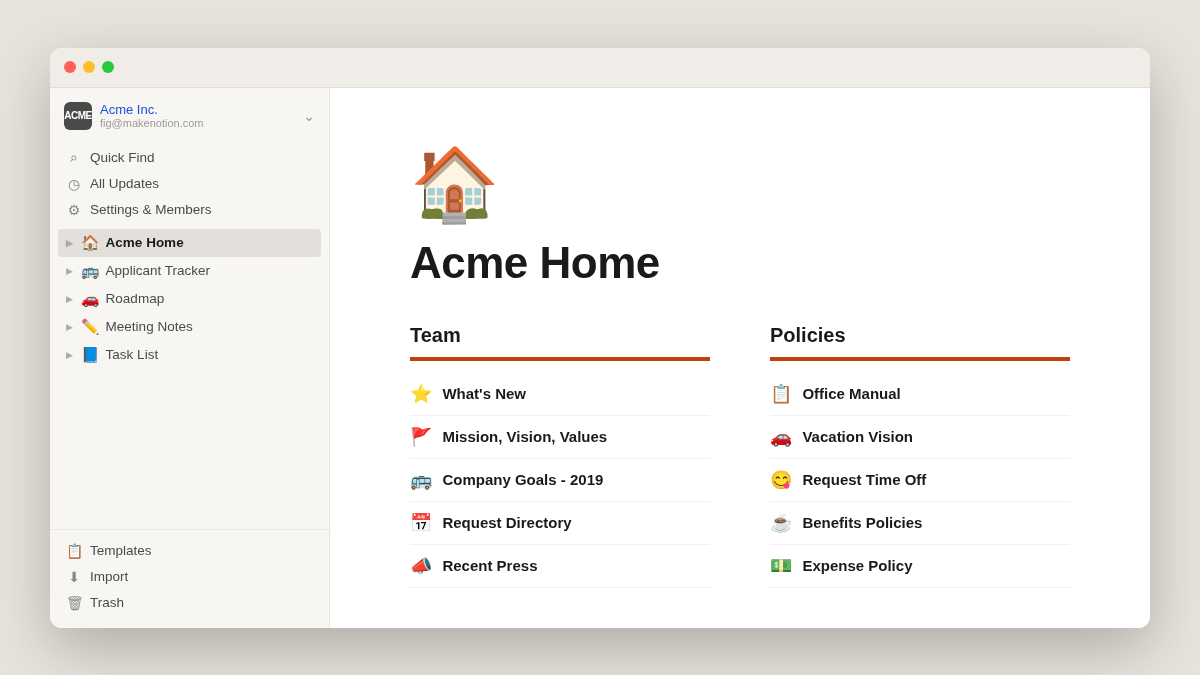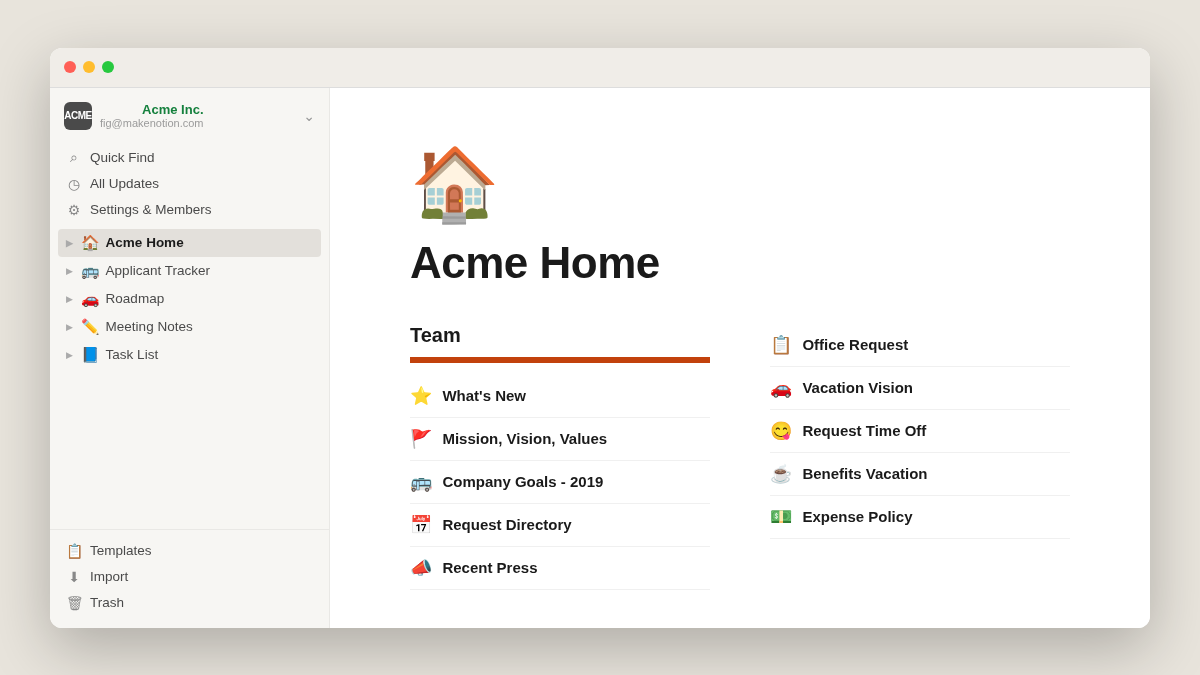--- a/index.html
+++ b/index.html
@@ -64,21 +64,20 @@
       flex-direction: column;
       overflow-y: auto;
       flex-shrink: 0;
     }
 
     .workspace-header {
       display: flex;
       align-items: center;
       justify-content: space-between;
       padding: 14px 14px 10px;
-      text-align: right;
     }
 
     .workspace-identity {
       display: flex;
       align-items: center;
       gap: 8px;
     }
 
     .workspace-logo {
       width: 28px;
@@ -89,22 +88,22 @@
       align-items: center;
       justify-content: center;
       color: white;
       font-size: 10px;
       font-weight: 700;
       letter-spacing: -0.5px;
     }
 
     .workspace-name {
       font-size: 13px;
-      font-weight: 700;
-      color: #15803d;
+      font-weight: 400;
+      color: #1d4ed8;
     }
 
     .workspace-email {
       font-size: 11px;
       color: #9b9b9b;
     }
 
     .chevron-icon {
       color: #999;
       font-size: 14px;
@@ -208,21 +207,21 @@
     .column {
       flex: 1;
     }
 
     .col-title {
       font-size: 20px;
       font-weight: 700;
       color: #1a1a1a;
       margin-bottom: 12px;
       padding-bottom: 10px;
-      border-bottom: 6px solid #c2410c;
+      border-bottom: 4px solid #c2410c;
     }
 
     .content-item {
       display: flex;
       align-items: center;
       gap: 10px;
       padding: 10px 0;
       border-bottom: 1px solid #f0f0f0;
       cursor: pointer;
     }
@@ -355,36 +354,37 @@
             <span class="content-item-emoji">📅</span>
             <span class="content-item-label">Request Directory</span>
           </div>
           <div class="content-item">
             <span class="content-item-emoji">📣</span>
             <span class="content-item-label">Recent Press</span>
           </div>
         </div>
 
         <div class="column">
+          <div class="col-title">Policies</div>
 
           <div class="content-item">
             <span class="content-item-emoji">📋</span>
-            <span class="content-item-label">Office Request</span>
+            <span class="content-item-label">Office Manual</span>
           </div>
           <div class="content-item">
             <span class="content-item-emoji">🚗</span>
             <span class="content-item-label">Vacation Vision</span>
           </div>
           <div class="content-item">
             <span class="content-item-emoji">😋</span>
             <span class="content-item-label">Request Time Off</span>
           </div>
           <div class="content-item">
             <span class="content-item-emoji">☕</span>
-            <span class="content-item-label">Benefits Vacation</span>
+            <span class="content-item-label">Benefits Policies</span>
           </div>
           <div class="content-item">
             <span class="content-item-emoji">💵</span>
             <span class="content-item-label">Expense Policy</span>
           </div>
         </div>
 
       </div>
     </div>
   </div>

